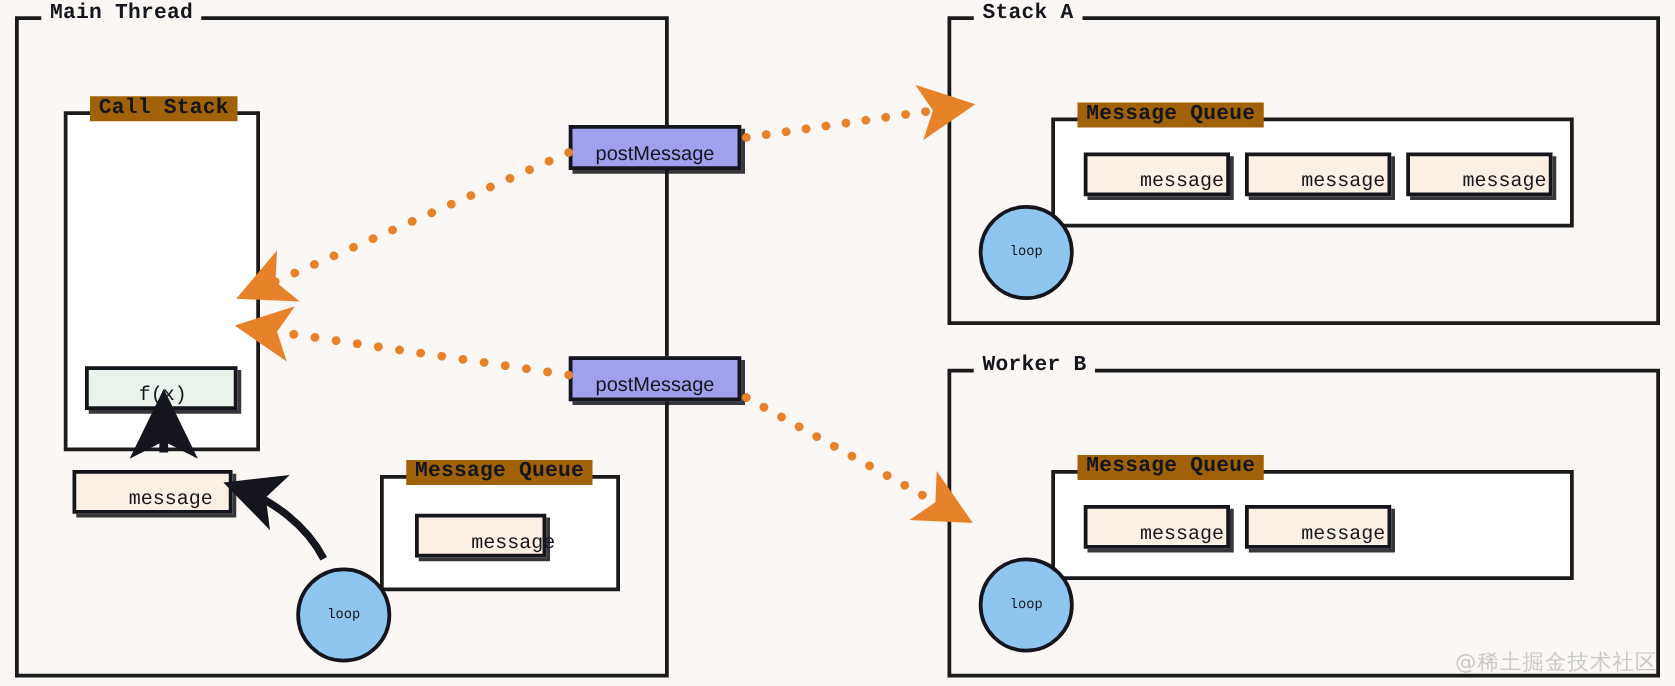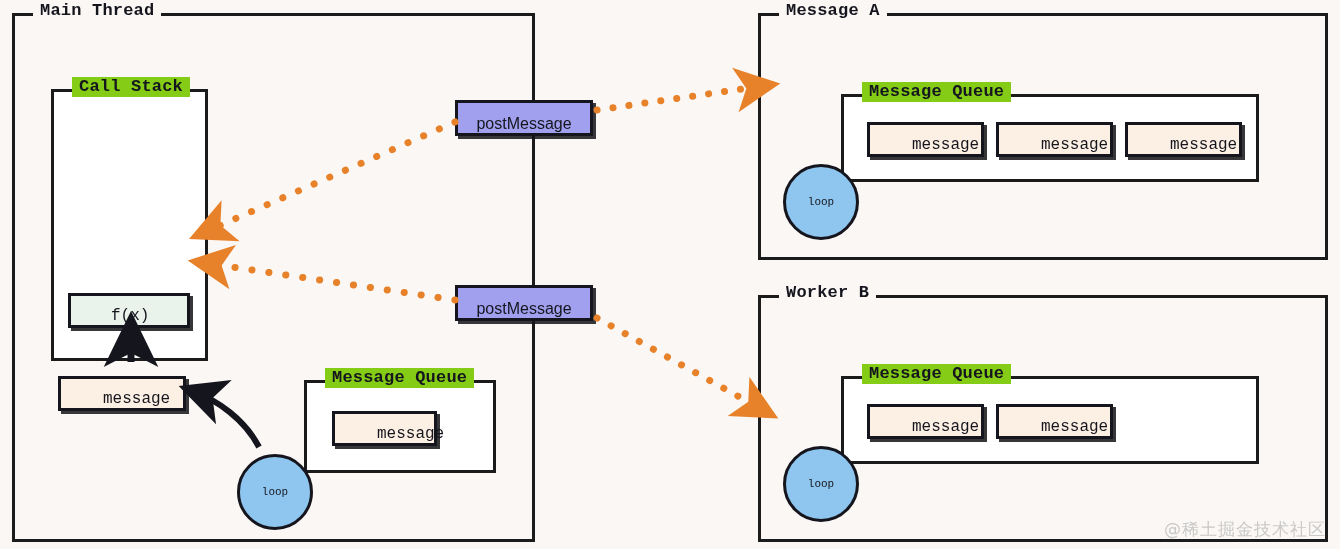--- a/index.html
+++ b/index.html
@@ -27,21 +27,21 @@
     position: absolute;
     box-sizing: border-box;
     border: 3px solid #1b1b1b;
     background: transparent;
     font-family: Liberation Mono, monospace;
   }
   .group > .group-label {
     position: absolute;
     top: -15px;
     left: 18px;
-    background: #84cc16;
+    background: #a16207;
     padding: 0 7px;
     font-size: 17px;
     font-weight: 700;
     letter-spacing: 0.2px;
     color: #15151e;
     white-space: nowrap;
     line-height: 20px;
   }
   .group.on-page > .group-label { background: #faf7f4; }
 
@@ -139,21 +139,21 @@
 
   <div class="node post-node" style="left:455px; top:100px; width:138px; height:36px;">
     <span>postMessage</span>
   </div>
 
   <div class="node post-node" style="left:455px; top:285px; width:138px; height:36px;">
     <span>postMessage</span>
   </div>
 
   <div class="group on-page" style="left:758px; top:13px; width:570px; height:247px;">
-    <span class="group-label">Message A</span>
+    <span class="group-label">Stack A</span>
 
     <div class="group" style="left:80px; top:78px; width:418px; height:88px; background:#ffffff;">
       <span class="group-label">Message Queue</span>
 
       <div class="node msg-node" style="left:23px; top:25px; width:117px; height:35px;">
         <span>message</span>
       </div>
       <div class="node msg-node" style="left:152px; top:25px; width:117px; height:35px;">
         <span>message</span>
       </div>

